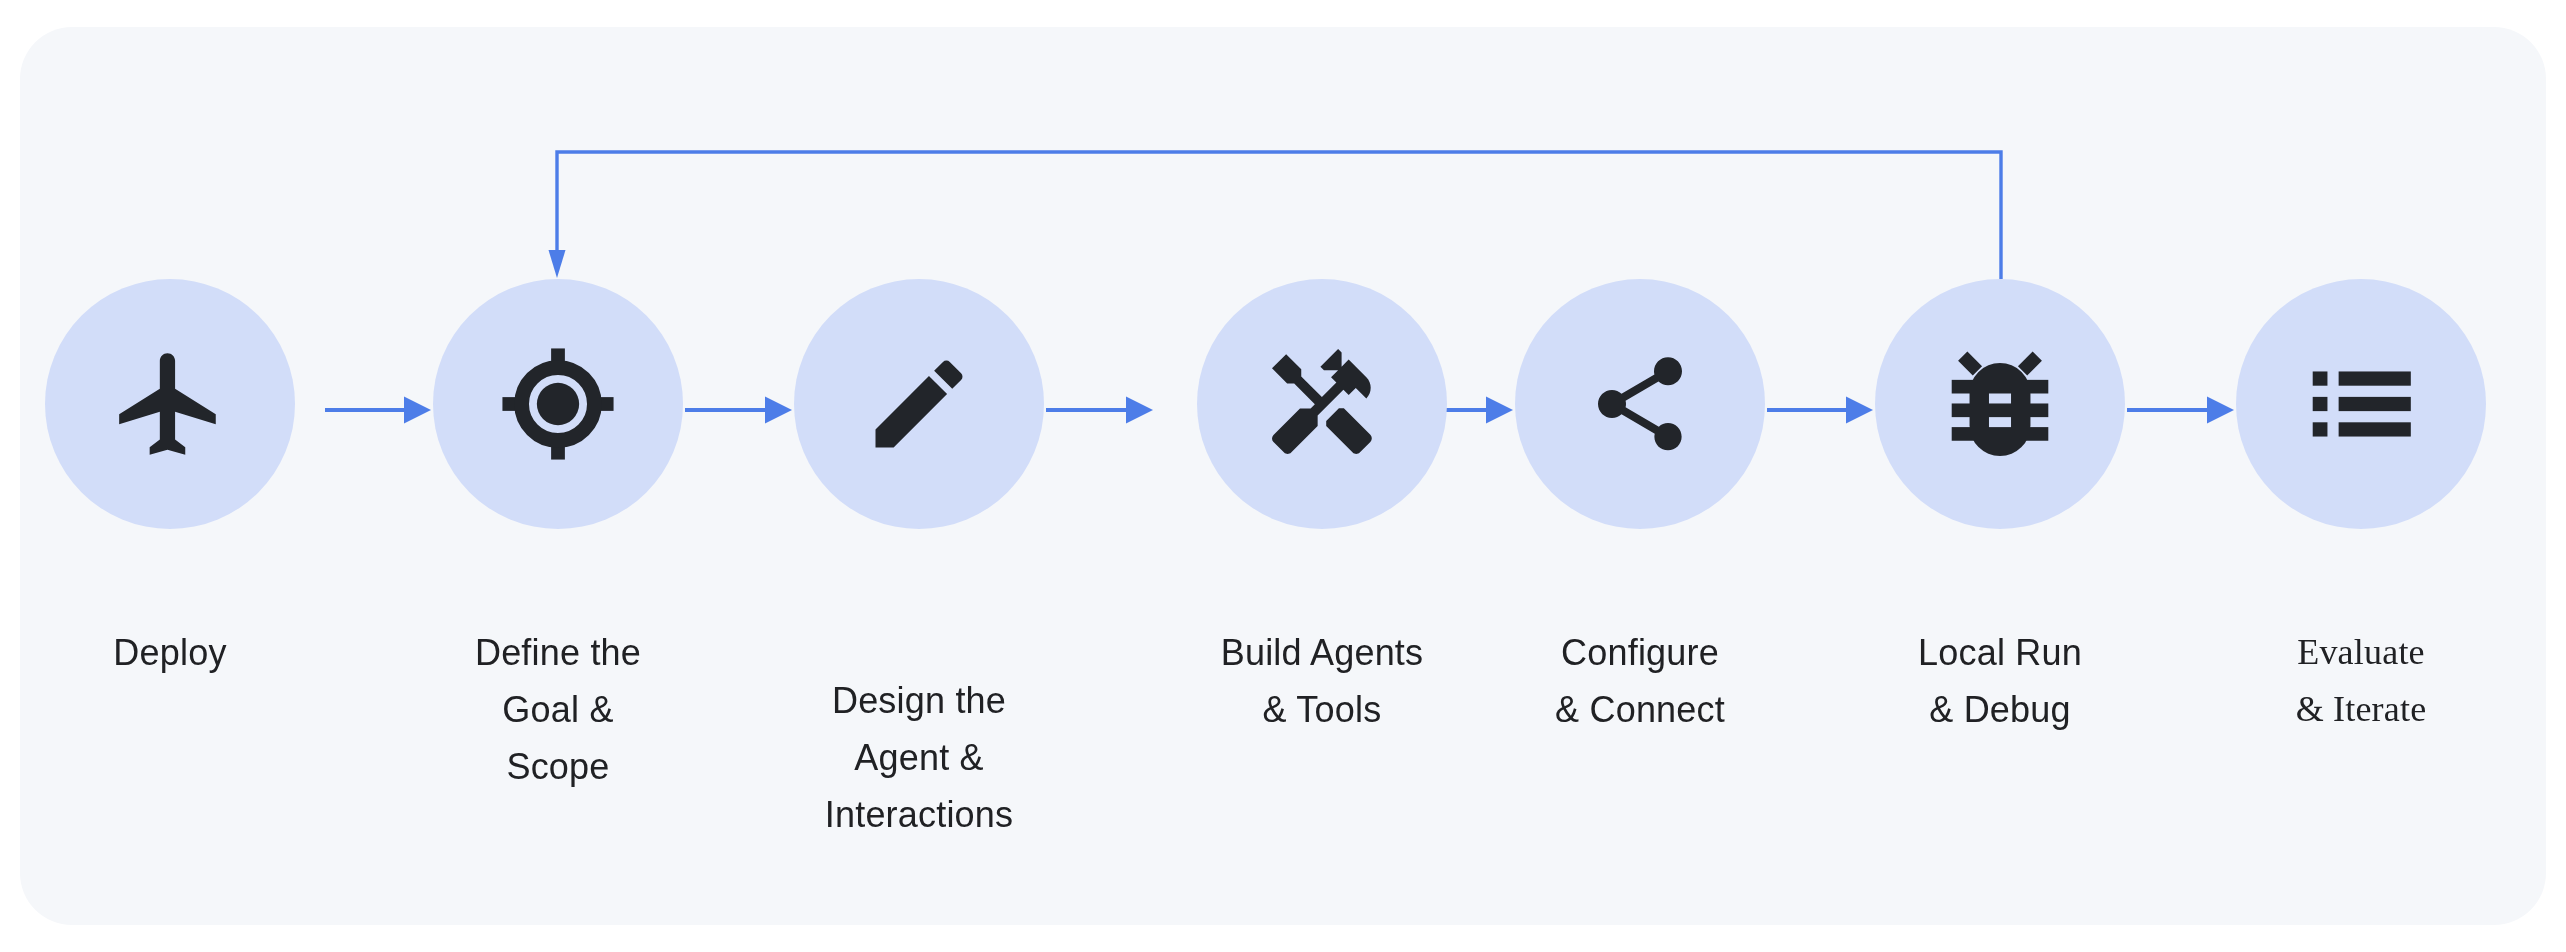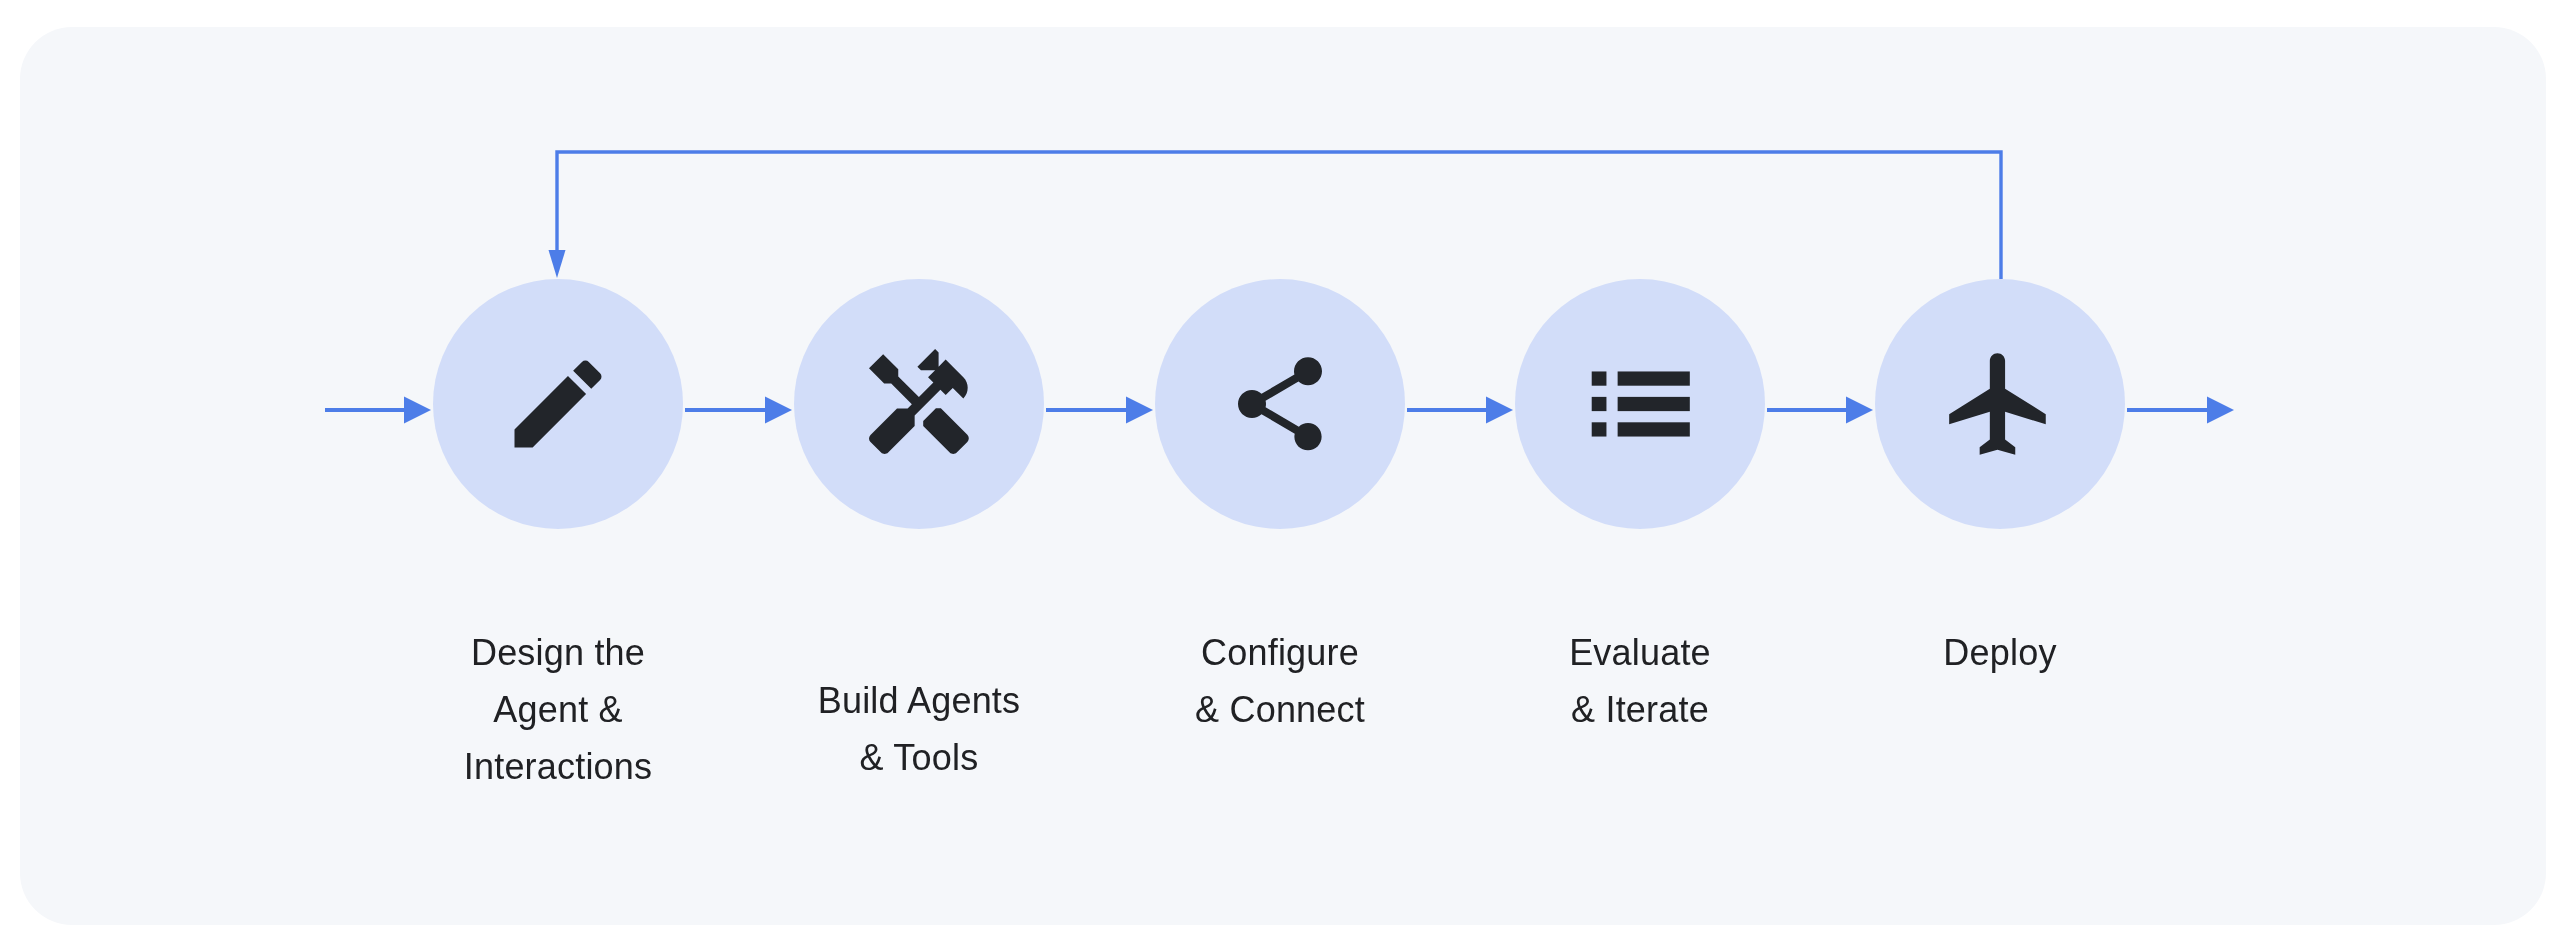--- a/index.html
+++ b/index.html
@@ -19,21 +19,21 @@
   }
   .bubble svg{display:block;}
   .label{
     margin-top:95px;text-align:center;white-space:pre-line;
     font-size:36px;line-height:57px;color:#202124;letter-spacing:0.2px;
   }
   
   .step:nth-of-type(1){left:28px;}
   .step:nth-of-type(2){left:388px;}
   .step:nth-of-type(3){left:749px;gap:48px;}
-  .step:nth-of-type(4){left:1110px;}
+  .step:nth-of-type(4){left:1152px;}
   .step:nth-of-type(5){left:1470px;}
   .step:nth-of-type(6){left:1830px;}
   .step:nth-of-type(7){left:2191px;font-family:Liberation Serif, serif;}
 </style>
 </head>
 <body>
 
 <div class="canvas">
   <div class="panel"></div>
 
@@ -63,20 +63,37 @@
         <line x1="2127" y1="410" x2="2208" y2="410"></line>
           <polygon points="2207,396.5 2207,423.5 2234,410" stroke="none"></polygon>
       </g>
       <g>
         <path d="M 2001 279 L 2001 152 L 557 152 L 557 252" fill="none" stroke-width="3.4"></path>
         <polygon points="548.5,250 565.5,250 557,278" stroke="none"></polygon>
       </g>
     </g>
   </svg>
 
+  <div class="step">
+    <div class="bubble">
+      <svg width="118" height="118" viewBox="0 0 24 24">
+        <g fill="#22252a">
+          <rect x="10.6" y="0.7" width="2.8" height="4.5"></rect>
+          <rect x="10.6" y="18.8" width="2.8" height="4.5"></rect>
+          <rect x="0.7" y="10.6" width="4.5" height="2.8"></rect>
+          <rect x="18.8" y="10.6" width="4.5" height="2.8"></rect>
+          <circle cx="12" cy="12" r="7.4" fill="none" stroke="#22252a" stroke-width="3"></circle>
+          <circle cx="12" cy="12" r="4.3"></circle>
+        </g>
+      </svg>
+    </div>
+    <div class="label">Define the
+Goal &amp;
+Scope</div>
+  </div>
 
   <div class="step">
     <div class="bubble">
       <svg width="116" height="116" viewBox="0 0 24 24">
         <path fill="#22252a" d="M3 17.25V21h3.75L17.81 9.94l-3.75-3.75L3 17.25zM20.71 7.04c.39-.39.39-1.02 0-1.41l-2.34-2.34a.9959.9959 0 0 0-1.41 0l-1.83 1.83 3.75 3.75 1.83-1.83z"></path>
       </svg>
     </div>
     <div class="label">Design the
 Agent &amp;
 Interactions</div>
@@ -95,20 +112,45 @@
   <div class="step">
     <div class="bubble">
       <svg width="112" height="112" viewBox="0 0 24 24">
         <path fill="#22252a" d="M18 16.08c-.76 0-1.44.3-1.96.77L8.91 12.7c.05-.23.09-.46.09-.7s-.04-.47-.09-.7l7.05-4.11c.54.5 1.25.81 2.04.81 1.66 0 3-1.34 3-3s-1.34-3-3-3-3 1.34-3 3c0 .24.04.47.09.7L8.04 9.81C7.5 9.31 6.79 9 6 9c-1.66 0-3 1.34-3 3s1.34 3 3 3c.79 0 1.5-.31 2.04-.81l7.12 4.16c-.05.21-.08.43-.08.65 0 1.61 1.31 2.92 2.92 2.92 1.61 0 2.92-1.31 2.92-2.92s-1.31-2.92-2.92-2.92z"></path>
       </svg>
     </div>
     <div class="label">Configure
 &amp; Connect</div>
   </div>
 
+  <div class="step">
+    <div class="bubble">
+      <svg width="126" height="126" viewBox="0 0 24 24">
+        <defs>
+          <mask id="bug-mask">
+            <rect width="24" height="24" fill="#000"></rect>
+            <g fill="#fff">
+              <rect x="2.8" y="7.4" width="18.4" height="2.6"></rect>
+              <rect x="2.8" y="11.9" width="18.4" height="2.6"></rect>
+              <rect x="2.8" y="16.4" width="18.4" height="2.6"></rect>
+              <rect x="6.2" y="4.2" width="11.6" height="17.7" rx="5.8"></rect>
+              <path d="M7.7 5.7 L4.9 2.9 M16.3 5.7 L19.1 2.9" stroke="#fff" stroke-width="2.5" fill="none"></path>
+            </g>
+            <g fill="#000">
+              <rect x="9.9" y="10" width="4.2" height="1.9"></rect>
+              <rect x="9.9" y="14.5" width="4.2" height="1.9"></rect>
+            </g>
+          </mask>
+        </defs>
+        <rect width="24" height="24" fill="#22252a" mask="url(#bug-mask)"></rect>
+      </svg>
+    </div>
+    <div class="label">Local Run
+&amp; Debug</div>
+  </div>
 
   <div class="step">
     <div class="bubble">
       <svg width="122" height="122" viewBox="0 0 24 24">
         <g fill="#22252a">
           <rect x="2.5" y="5.6" width="2.9" height="2.8"></rect>
           <rect x="7.6" y="5.6" width="14.2" height="2.8"></rect>
           <rect x="2.5" y="10.6" width="2.9" height="2.8"></rect>
           <rect x="7.6" y="10.6" width="14.2" height="2.8"></rect>
           <rect x="2.5" y="15.6" width="2.9" height="2.8"></rect>

